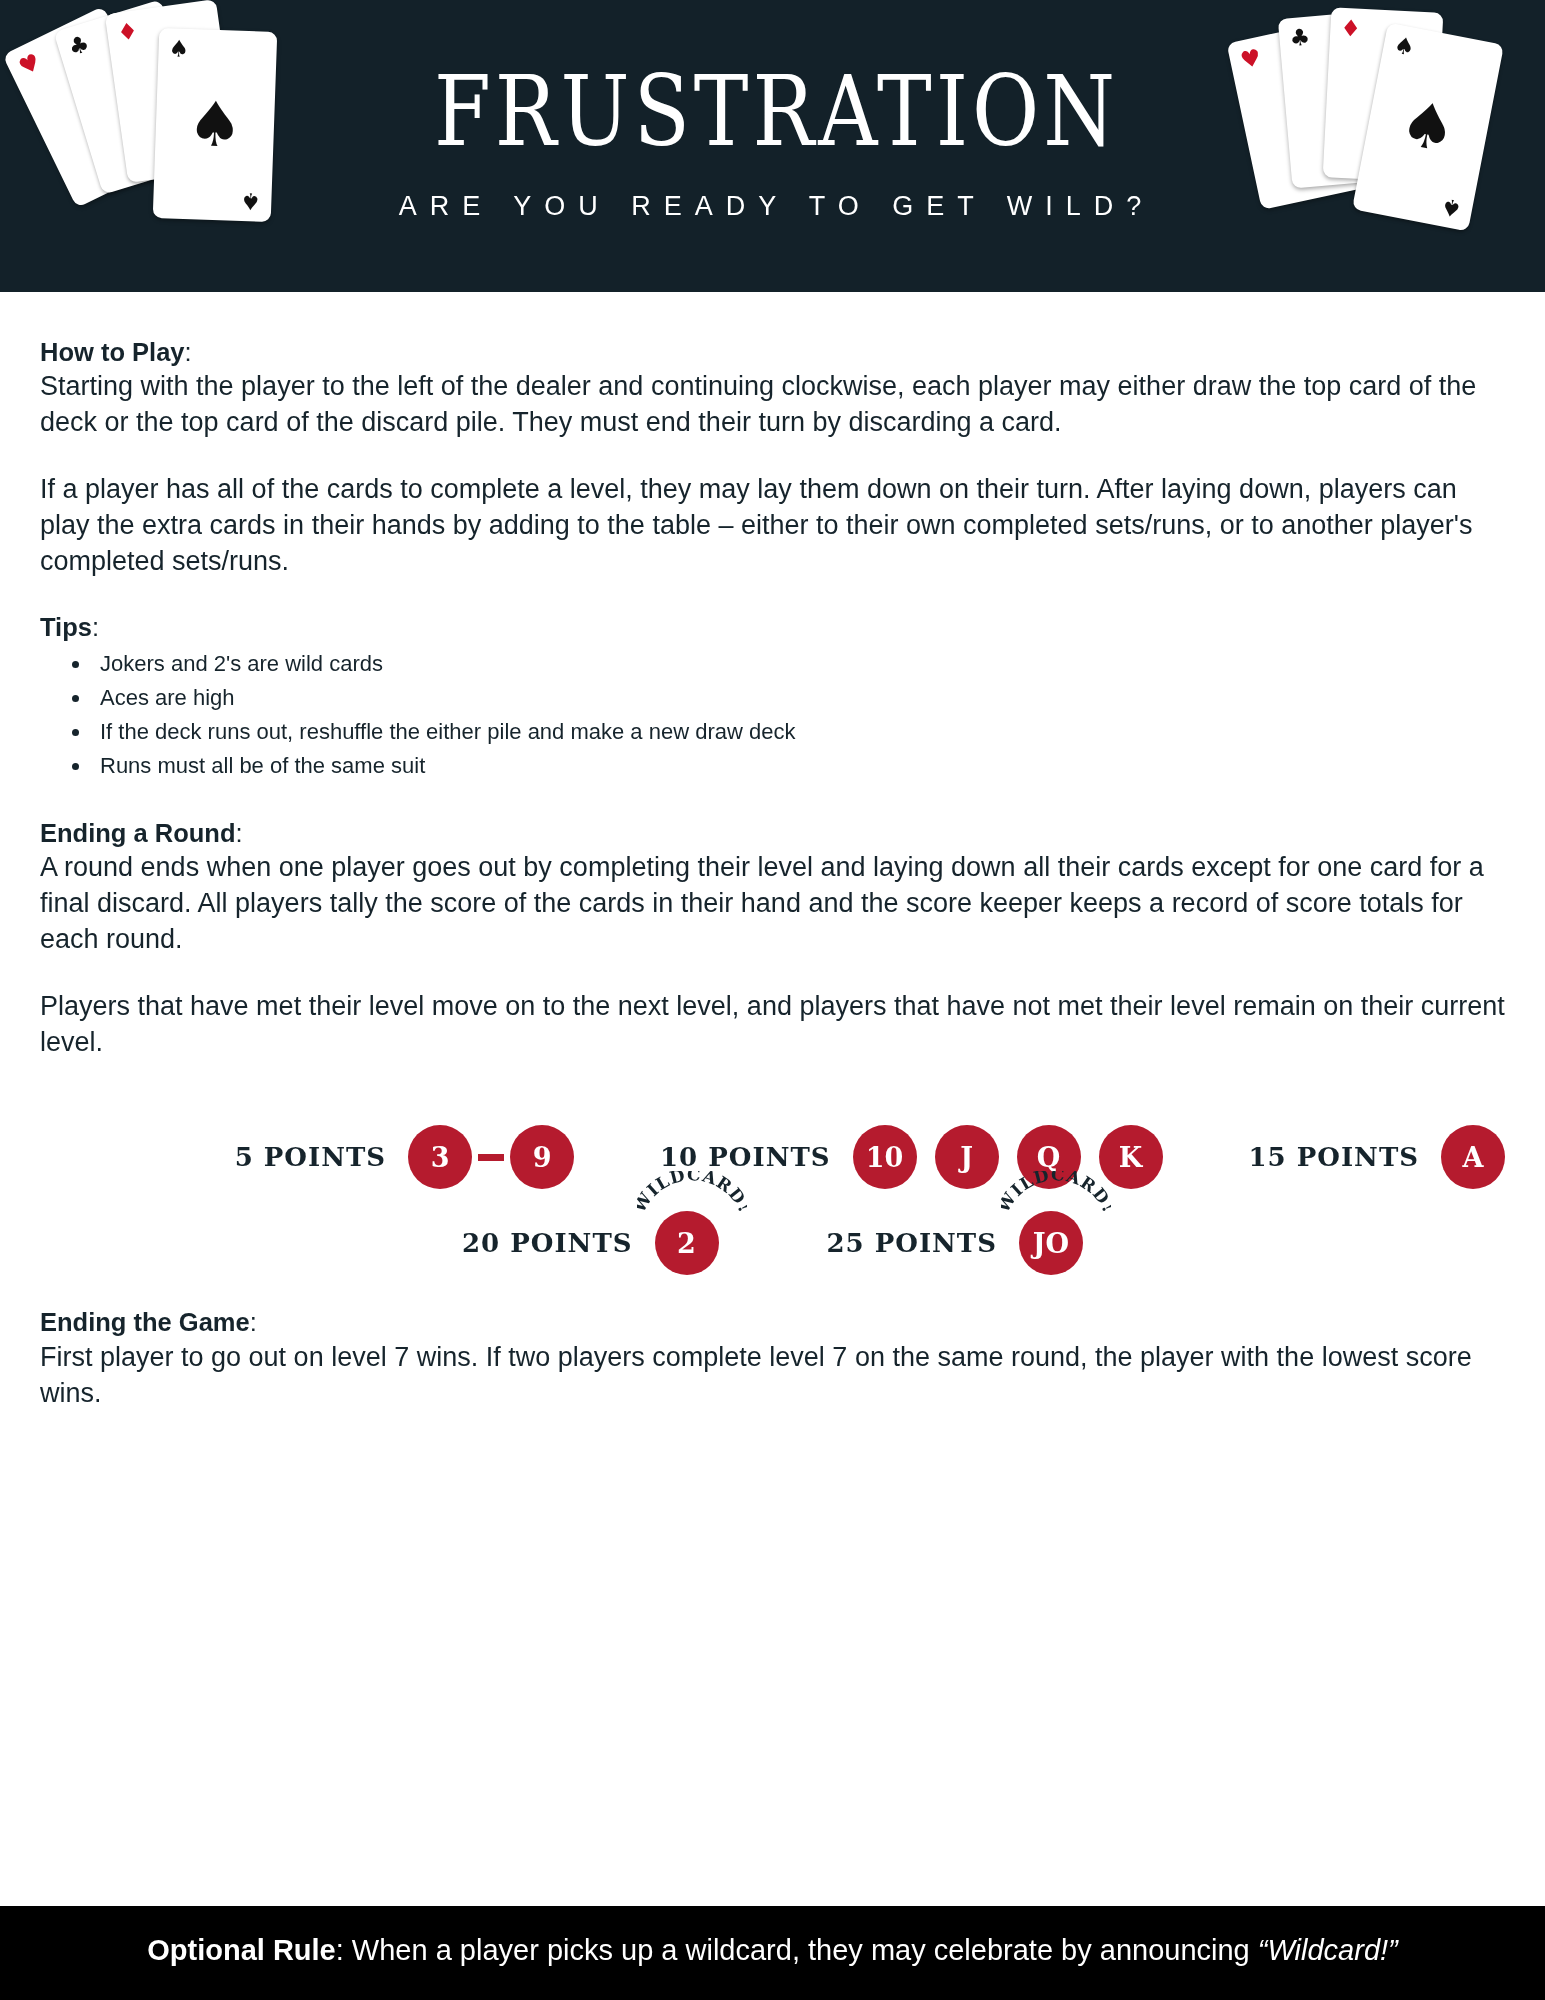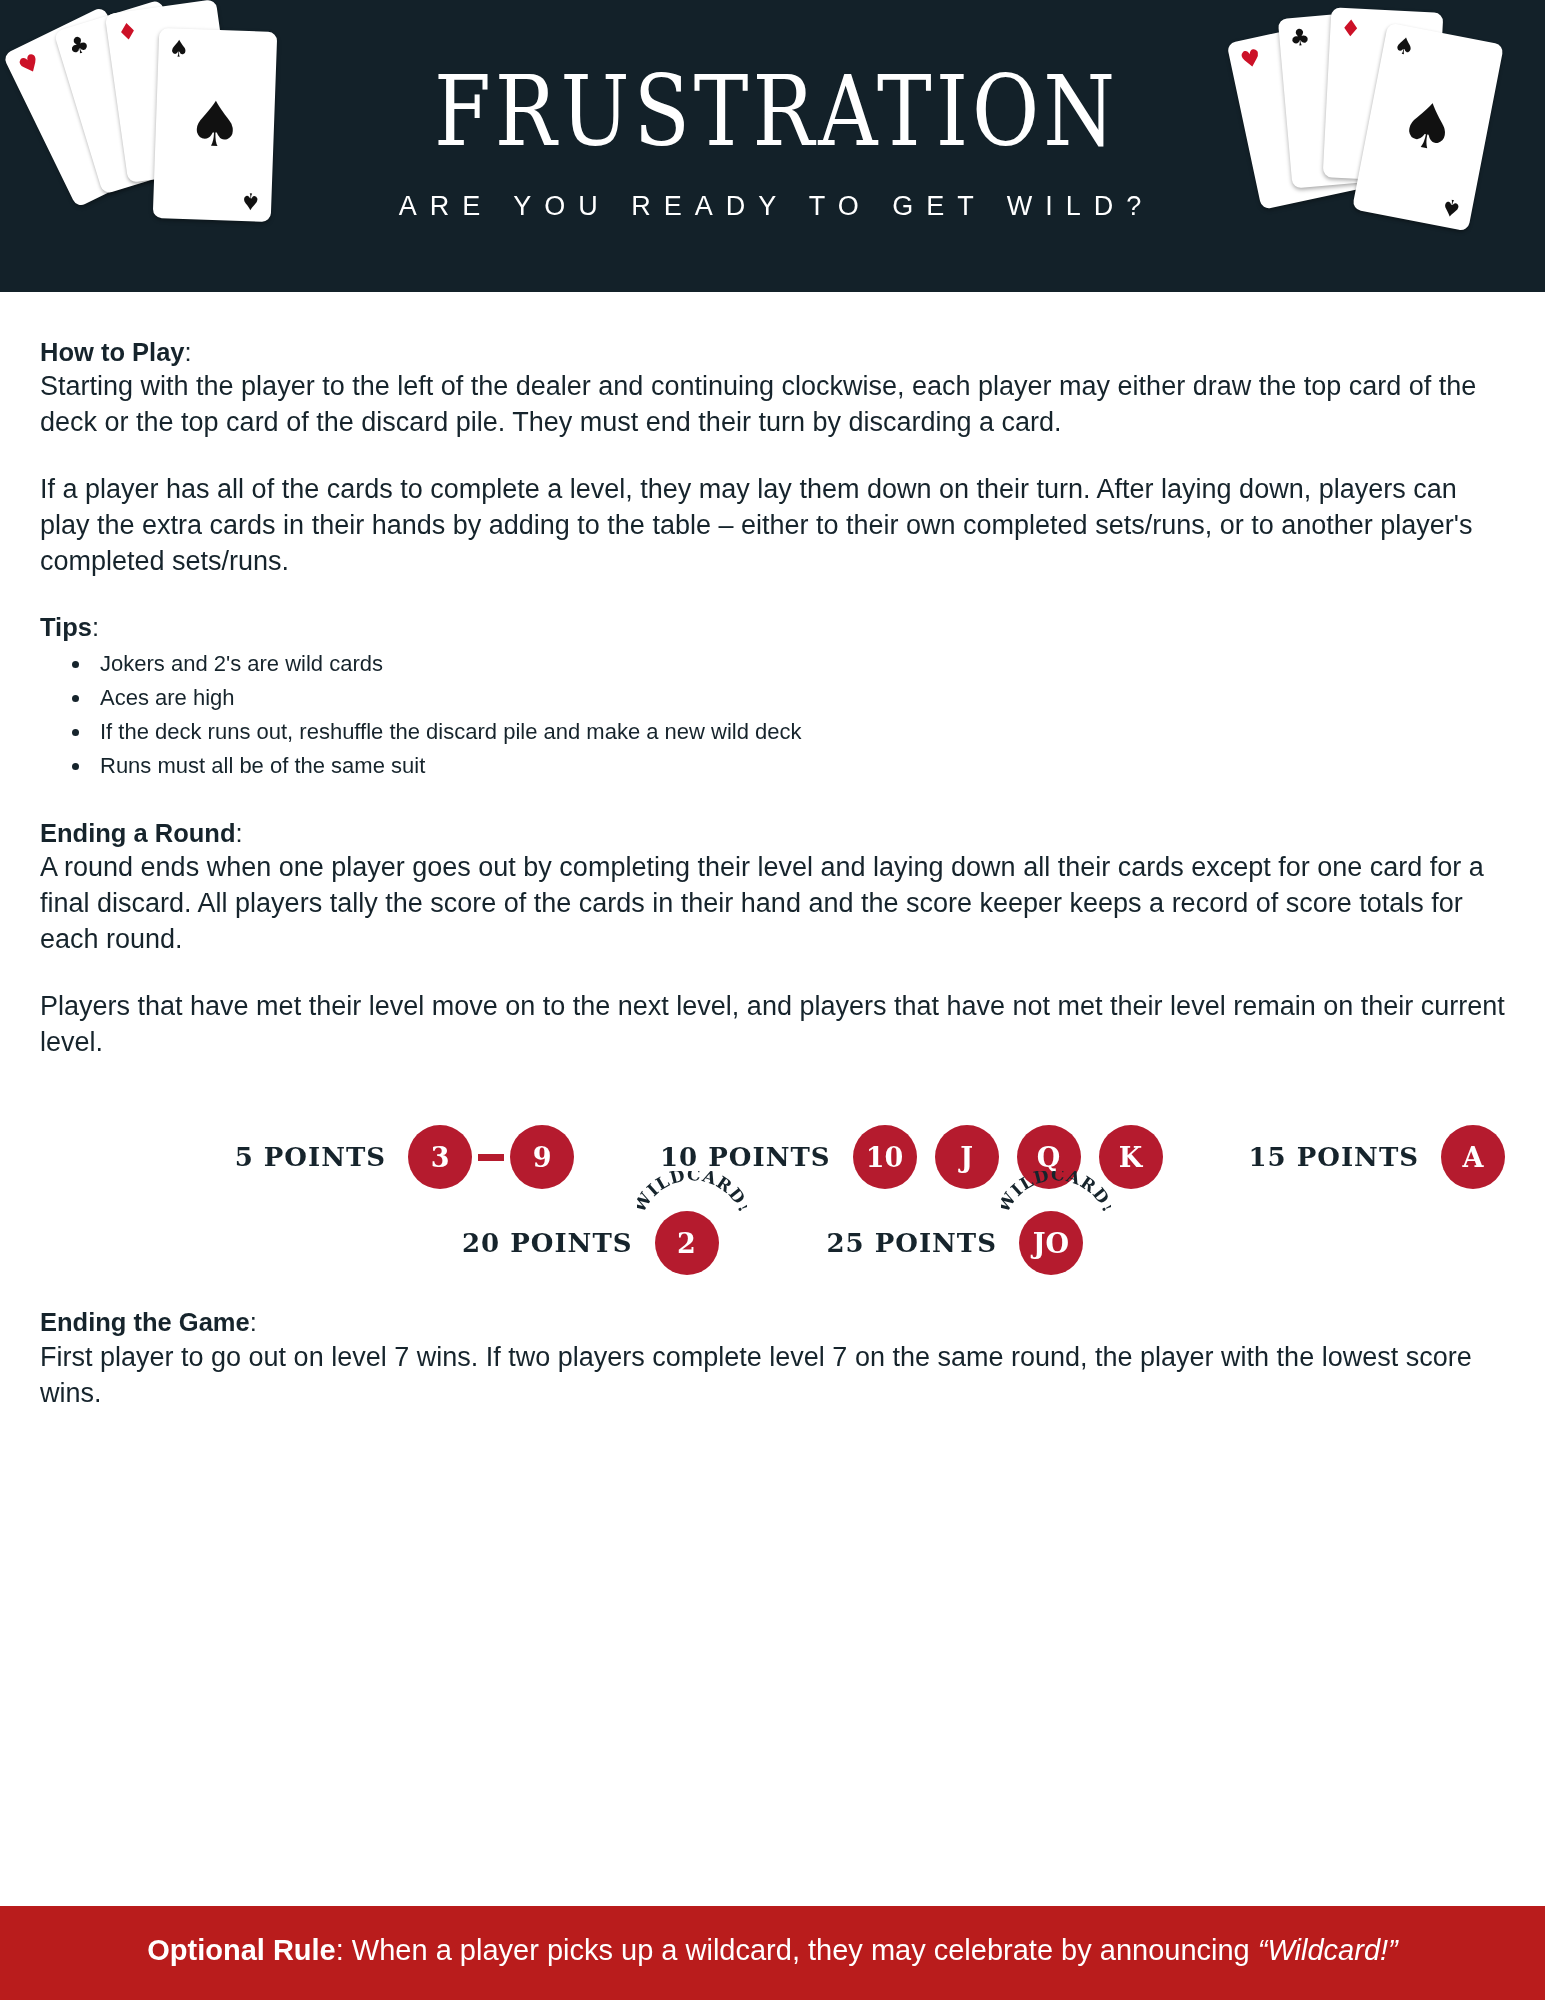--- a/index.html
+++ b/index.html
@@ -215,21 +215,21 @@
     font-family: "DejaVu Serif", serif;
     font-weight: 700;
     font-size: 17px;
     letter-spacing: 1px;
     fill: #16242c;
   }
 
   
   .footer {
     flex: 0 0 auto;
-    background: #b91c1c;
+    background: #000000;
     color: #ffffff;
     text-align: center;
     padding: 26px 60px 30px 60px;
     font-size: 29px;
     line-height: 1.3;
     box-sizing: border-box;
   }
   .footer b { font-weight: 700; }
   .footer i { font-style: italic; }
 </style>
@@ -286,21 +286,21 @@
     <p class="body">Starting with the player to the left of the dealer and continuing clockwise, each player may either draw the top card of the deck or the top card of the discard pile. They must end their turn by discarding a card.</p>
     <div class="gap"></div>
     <p class="body">If a player has all of the cards to complete a level, they may lay them down on their turn. After laying down, players can play the extra cards in their hands by adding to the table – either to their own completed sets/runs, or to another player's completed sets/runs.</p>
 
     <div class="gap"></div>
 
     <div class="sec-head"><span>Tips</span><span class="colon">:</span></div>
     <ul class="tips">
       <li>Jokers and 2's are wild cards</li>
       <li>Aces are high</li>
-      <li>If the deck runs out, reshuffle the discard pile and make a new wild deck</li>
+      <li>If the deck runs out, reshuffle the either pile and make a new draw deck</li>
       <li>Runs must all be of the same suit</li>
     </ul>
 
     <div class="gap"></div>
 
     <div class="sec-head"><span>Ending a Round</span><span class="colon">:</span></div>
     <p class="body">A round ends when one player goes out by completing their level and laying down all their cards except for one card for a final discard. All players tally the score of the cards in their hand and the score keeper keeps a record of score totals for each round.</p>
     <div class="gap"></div>
     <p class="body">Players that have met their level move on to the next level, and players that have not met their level remain on their current level.</p>
 

